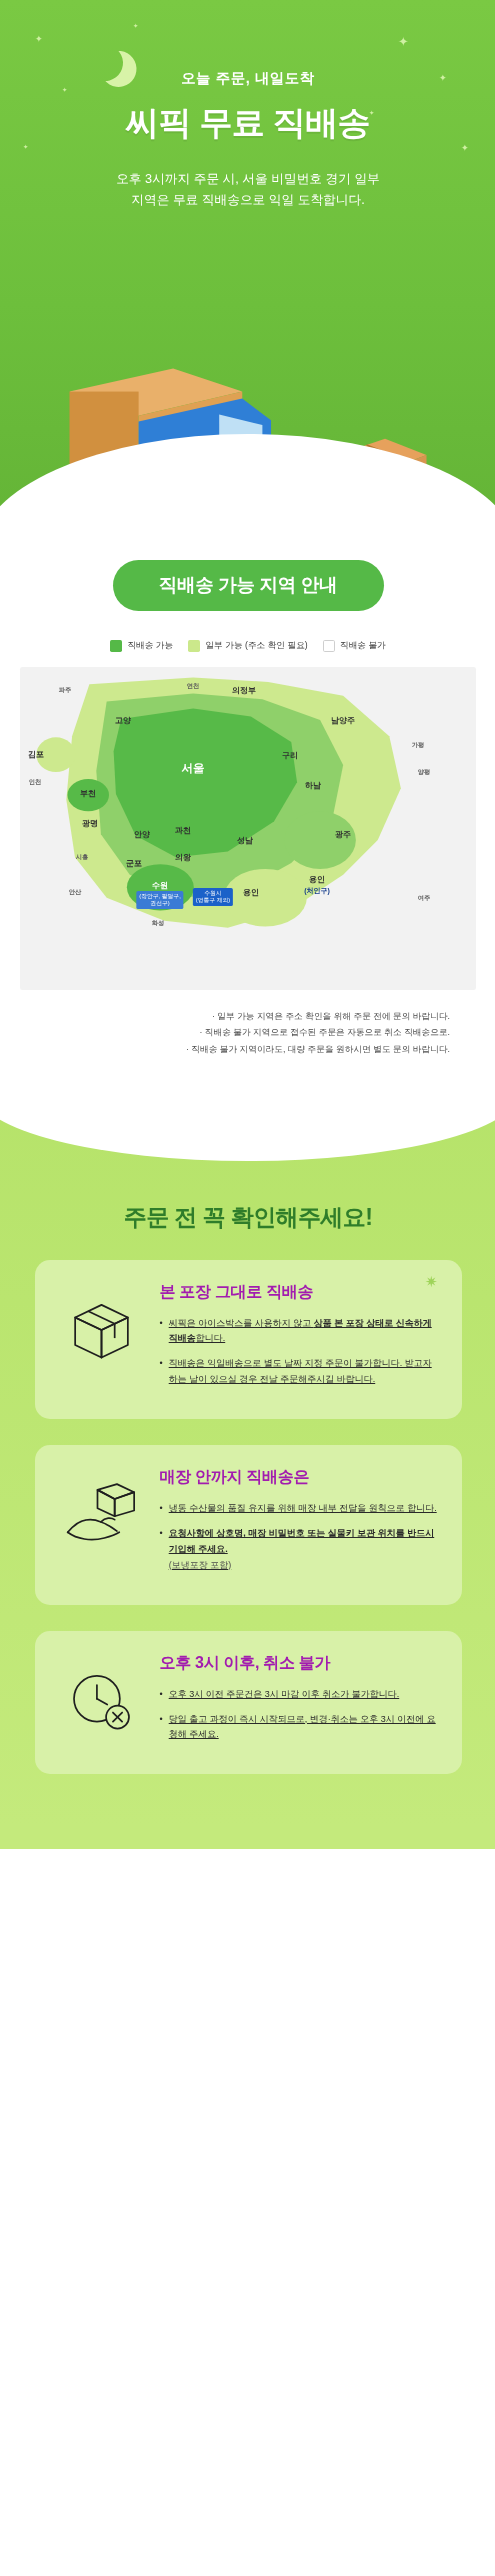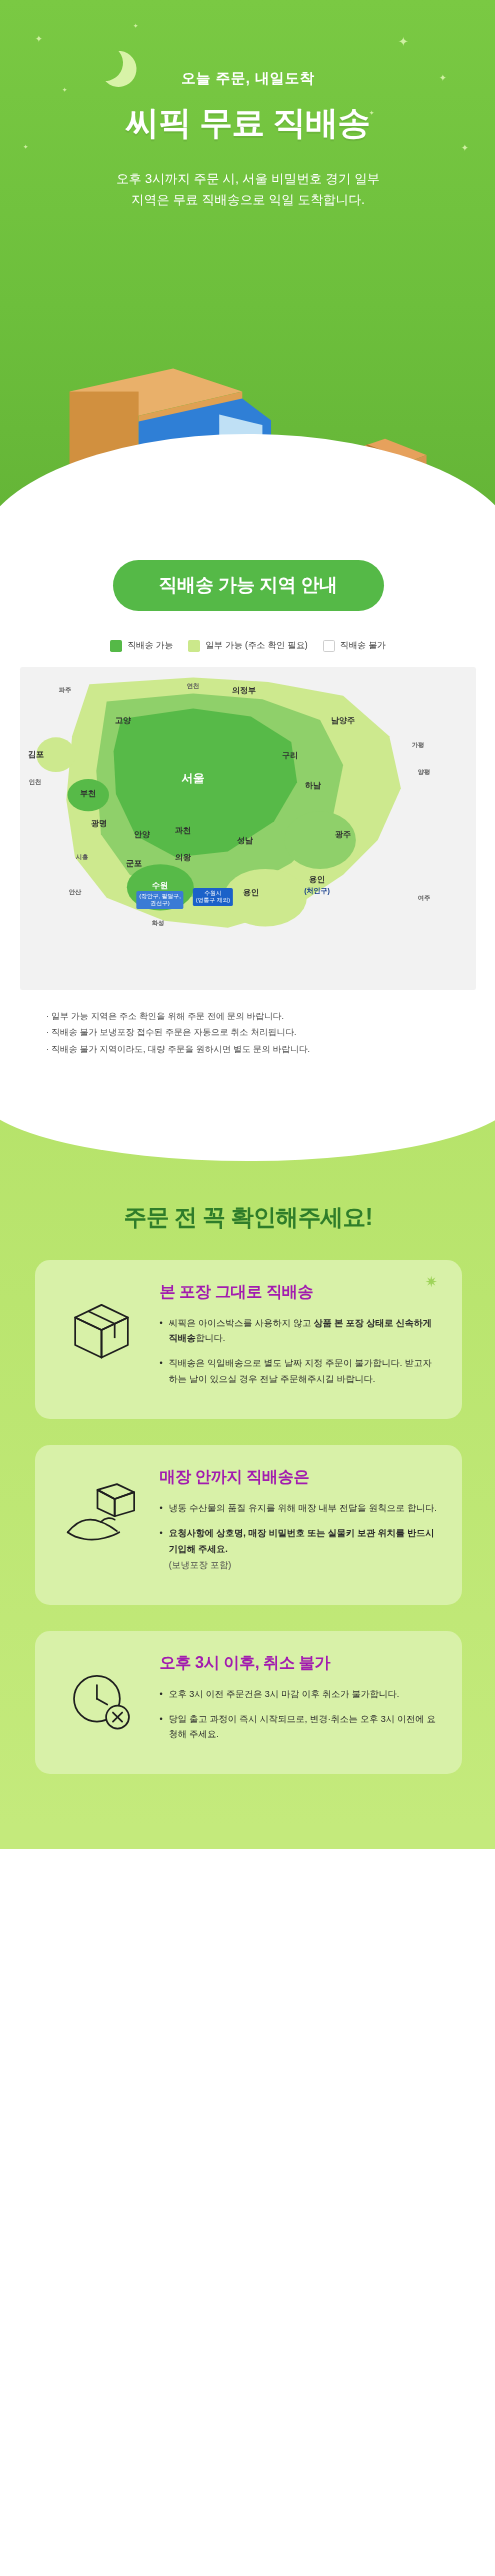--- a/index.html
+++ b/index.html
@@ -144,20 +144,21 @@
   }
 
   .notes {
     width: 404px;
     margin: 17.3px auto 0;
   }
   .note {
     font-size: 8.7px;
     color: #4a4a4a;
     line-height: 1.9;
+    text-align: right;
   }
 
   
   .check {
     position: relative;
     background: linear-gradient(180deg, #b6e36a 0%, #c4ea7c 100%);
     padding: 0 0 52px;
   }
   .check-top-curve {
     position: absolute;
@@ -202,20 +203,21 @@
     margin-bottom: 12.7px;
     letter-spacing: -0.3px;
   }
   .bullet {
     font-size: 9px;
     line-height: 1.75;
     color: #2a2a2a;
     margin-bottom: 9.2px;
     position: relative;
     padding-left: 9.2px;
+    text-decoration: underline;
   }
   .bullet:before {
     content: "•";
     position: absolute;
     left: 0; top: 0;
     color: #2a2a2a;
   }
   .bullet b { font-weight: 800; }
   .bullet .muted { color: #4c4c4c; }
   .sparkle {
@@ -329,26 +331,26 @@
 
       <div>
         <div class="map-label small" style="left:45px;  top:23px;">파주</div>
         <div class="map-label small" style="left:173px; top:18.5px;">연천</div>
         <div class="map-label" style="left:224px; top:23px;">의정부</div>
         <div class="map-label" style="left:103px; top:53px;">고양</div>
         <div class="map-label" style="left:323px; top:53px;">남양주</div>
         <div class="map-label" style="left:16px;  top:87px;">김포</div>
         <div class="map-label small" style="left:398px; top:78px;">가평</div>
         <div class="map-label small" style="left:15px;  top:115px;">인천</div>
-        <div class="map-label white" style="left:173px; top:111px; font-size:11.5px;">서울</div>
+        <div class="map-label white" style="left:173px; top:101px; font-size:11.5px;">서울</div>
         <div class="map-label" style="left:270px; top:88px;">구리</div>
         <div class="map-label small" style="left:404px; top:105px;">양평</div>
         <div class="map-label" style="left:68px; top:126px;">부천</div>
         <div class="map-label" style="left:293px; top:118px;">하남</div>
-        <div class="map-label" style="left:79px; top:156px;">광명</div>
+        <div class="map-label" style="left:70px; top:156px;">광명</div>
         <div class="map-label" style="left:122px; top:167px;">안양</div>
         <div class="map-label" style="left:163px; top:163px;">과천</div>
         <div class="map-label" style="left:225px; top:173px;">성남</div>
         <div class="map-label" style="left:323px; top:167px;font-family:Liberation Serif, serif;">광주</div>
         <div class="map-label small" style="left:62px; top:190px;">시흥</div>
         <div class="map-label" style="left:163px; top:190px;">의왕</div>
         <div class="map-label" style="left:114px; top:196px;">군포</div>
         <div class="map-label small" style="left:55px;  top:225px;">안산</div>
         <div class="map-label white" style="left:140px; top:218px;">수원</div>
         <div class="map-label" style="left:231px; top:225px;">용인</div>
@@ -357,21 +359,21 @@
         <div class="map-label small" style="left:138px; top:256px;">화성</div>
 
         <div class="map-chip" style="left:140px; top:233px; background:#3a7bd5;">(장안구, 팔달구,<br>권선구)</div>
         <div class="map-chip" style="left:193px; top:230px;">수원시<br>(영통구 제외)</div>
         <div class="map-label blue" style="left:297px; top:224px;">(처인구)</div>
       </div>
     </div>
 
     <div class="notes">
       <div class="note">· 일부 가능 지역은 주소 확인을 위해 주문 전에 문의 바랍니다.</div>
-      <div class="note">· 직배송 불가 보냉포장 접수된 주문은 자동으로 취소 처리됩니다.</div>
+      <div class="note">· 직배송 불가 지역으로 접수된 주문은 자동으로 취소 직배송으로.</div>
       <div class="note">· 직배송 불가 지역이라도, 대량 주문을 원하시면 별도 문의 바랍니다.</div>
     </div>
   </section>
 
   <section class="check">
     <div class="check-top-curve"></div>
     <h2 class="check-title">주문 전 꼭 확인해주세요!</h2>
 
     <div class="card">
       <span class="sparkle">✷</span>

